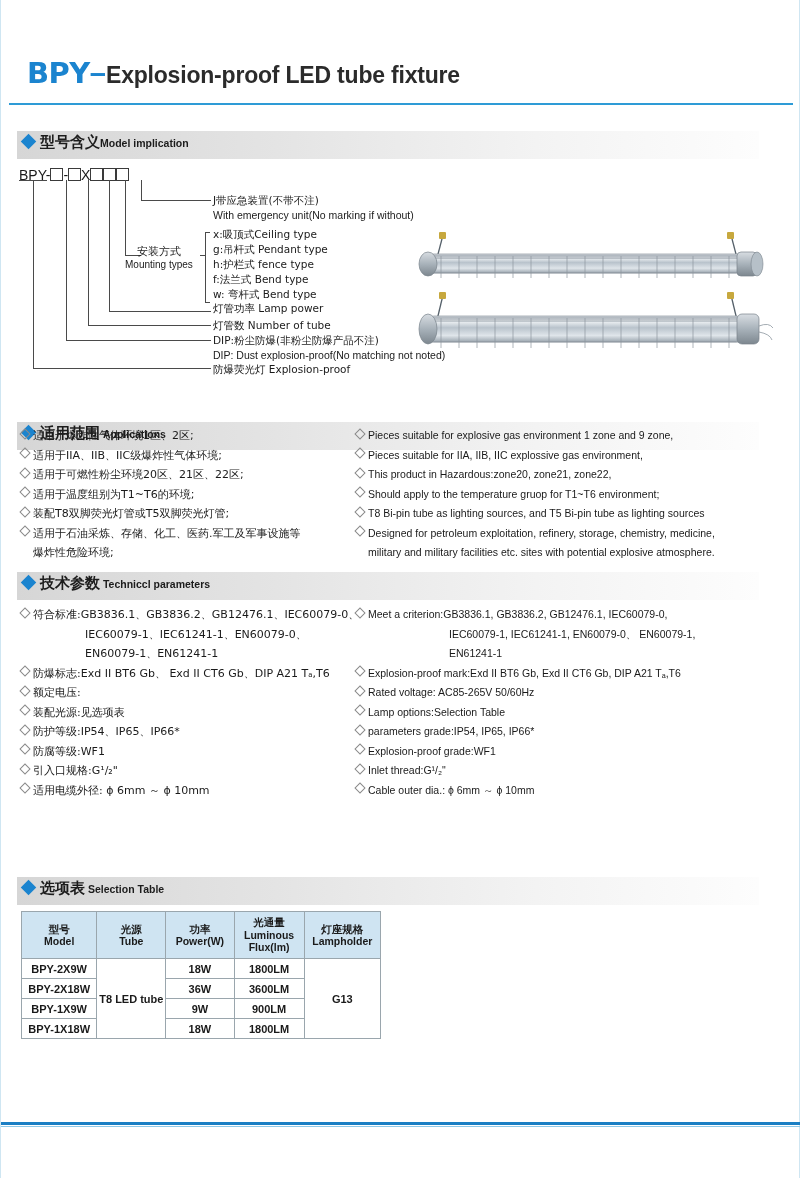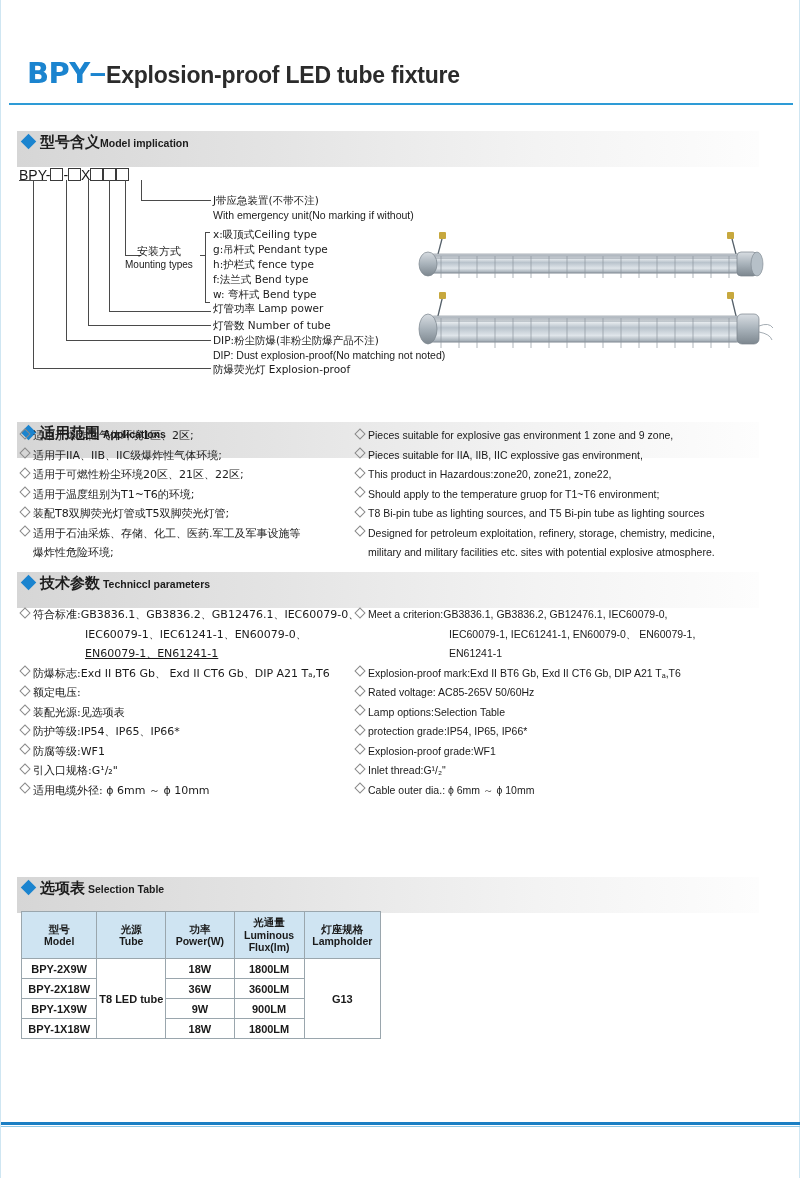--- a/index.html
+++ b/index.html
@@ -21,21 +21,21 @@
     font-size:29px;font-weight:bold;color:#1b84cf;letter-spacing:-0.5px;
     font-family:"DejaVu Sans",sans-serif;
   }
   .brand-dash{font-size:29px;font-weight:bold;color:#1b84cf;}
   .hdr-title{font-size:23px;font-weight:bold;color:#2b2b2b;letter-spacing:-0.2px;}
   .hdr-rule{position:absolute;left:8px;top:103px;width:784px;height:2px;background:#2e9bd6;}
   .foot-rule{position:absolute;left:0px;top:1122px;width:800px;height:3px;background:#1b7fc4;}
   .foot-rule2{position:absolute;left:0px;top:1126px;width:800px;height:1px;background:#8fc9e8;}
 
   
-  .sect{position:absolute;height:36px;background:linear-gradient(to right,#d6d6d6 0%,#e4e4e4 35%,#f3f3f3 70%,#fdfdfd 100%);}
+  .sect{position:absolute;height:28px;background:linear-gradient(to right,#d6d6d6 0%,#e4e4e4 35%,#f3f3f3 70%,#fdfdfd 100%);}
   .sect .dia{
     position:absolute;left:6px;top:5px;width:11px;height:11px;background:#1b84cf;
     transform:rotate(45deg);
   }
   .sect .st{position:absolute;left:23px;top:2px;font-size:15px;font-weight:bold;color:#1c1c1c;white-space:nowrap;
     font-family:"DejaVu Sans","Liberation Sans",sans-serif;}
   .sect .st .en{font-family:"Liberation Sans",sans-serif;}
 
   
   .code{position:absolute;left:18px;top:167px;font-size:14px;white-space:nowrap;letter-spacing:0;}
@@ -208,38 +208,38 @@
   </div>
 
   <div class="sect" style="left:16px;top:572px;width:742px;">
     <span class="dia"></span>
     <span class="st"><span>技术参数</span><span class="en"> Techniccl  parameters</span></span>
   </div>
 
   <div class="blist" style="left:20px;top:604px;width:340px;">
     <div class="bitem"><span class="dm"></span><span class="cn">符合标准:GB3836.1、GB3836.2、GB12476.1、IEC60079-0、</span></div>
     <div class="cont" style="padding-left:64px;"><span class="cn">IEC60079-1、IEC61241-1、EN60079-0、</span></div>
-    <div class="cont" style="padding-left:64px;text-decoration:underline;"><span class="cn">EN60079-1、EN61241-1</span></div>
+    <div class="cont" style="padding-left:64px;"><span class="cn">EN60079-1、EN61241-1</span></div>
     <div class="bitem"><span class="dm"></span><span class="cn">防爆标志:Exd II BT6 Gb、 Exd II CT6 Gb、DIP A21 Tₐ,T6</span></div>
     <div class="bitem"><span class="dm"></span><span class="cn">额定电压:</span></div>
     <div class="bitem"><span class="dm"></span><span class="cn">装配光源:见选项表</span></div>
     <div class="bitem"><span class="dm"></span><span class="cn">防护等级:IP54、IP65、IP66*</span></div>
     <div class="bitem"><span class="dm"></span><span class="cn">防腐等级:WF1</span></div>
     <div class="bitem"><span class="dm"></span><span class="cn">引入口规格:G¹/₂"</span></div>
     <div class="bitem"><span class="dm"></span><span class="cn">适用电缆外径: ϕ 6mm ～ ϕ 10mm</span></div>
   </div>
 
   <div class="blist" style="left:355px;top:604px;width:430px;">
     <div class="bitem"><span class="dm"></span><span class="en">Meet a criterion:GB3836.1, GB3836.2, GB12476.1, IEC60079-0,</span></div>
     <div class="cont" style="padding-left:93px;"><span class="en">IEC60079-1, IEC61241-1, EN60079-0、 EN60079-1,</span></div>
     <div class="cont" style="padding-left:93px;"><span class="en">EN61241-1</span></div>
     <div class="bitem"><span class="dm"></span><span class="en">Explosion-proof mark:Exd II BT6 Gb, Exd II CT6 Gb, DIP A21 Tₐ,T6</span></div>
     <div class="bitem"><span class="dm"></span><span class="en">Rated voltage:  AC85-265V 50/60Hz</span></div>
     <div class="bitem"><span class="dm"></span><span class="en">Lamp options:Selection  Table</span></div>
-    <div class="bitem"><span class="dm"></span><span class="en">protection  grade:IP54, IP65, IP66*</span></div>
+    <div class="bitem"><span class="dm"></span><span class="en">parameters  grade:IP54, IP65, IP66*</span></div>
     <div class="bitem"><span class="dm"></span><span class="en">Explosion-proof  grade:WF1</span></div>
     <div class="bitem"><span class="dm"></span><span class="en">Inlet thread:G¹/₂"</span></div>
     <div class="bitem"><span class="dm"></span><span class="en">Cable outer dia.: ϕ 6mm ～ ϕ 10mm</span></div>
   </div>
 
   <div class="sect" style="left:16px;top:877px;width:742px;">
     <span class="dia"></span>
     <span class="st"><span>选项表</span><span class="en"> Selection Table</span></span>
   </div>
 

